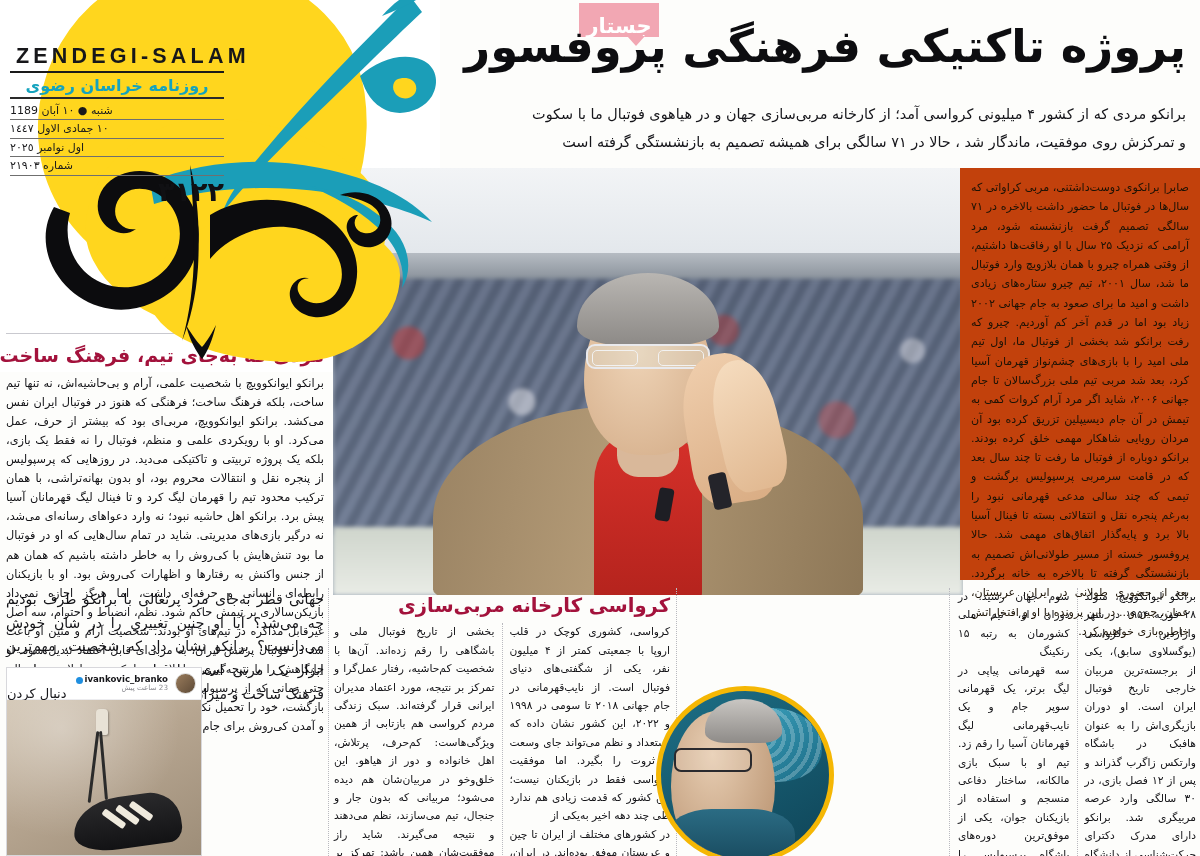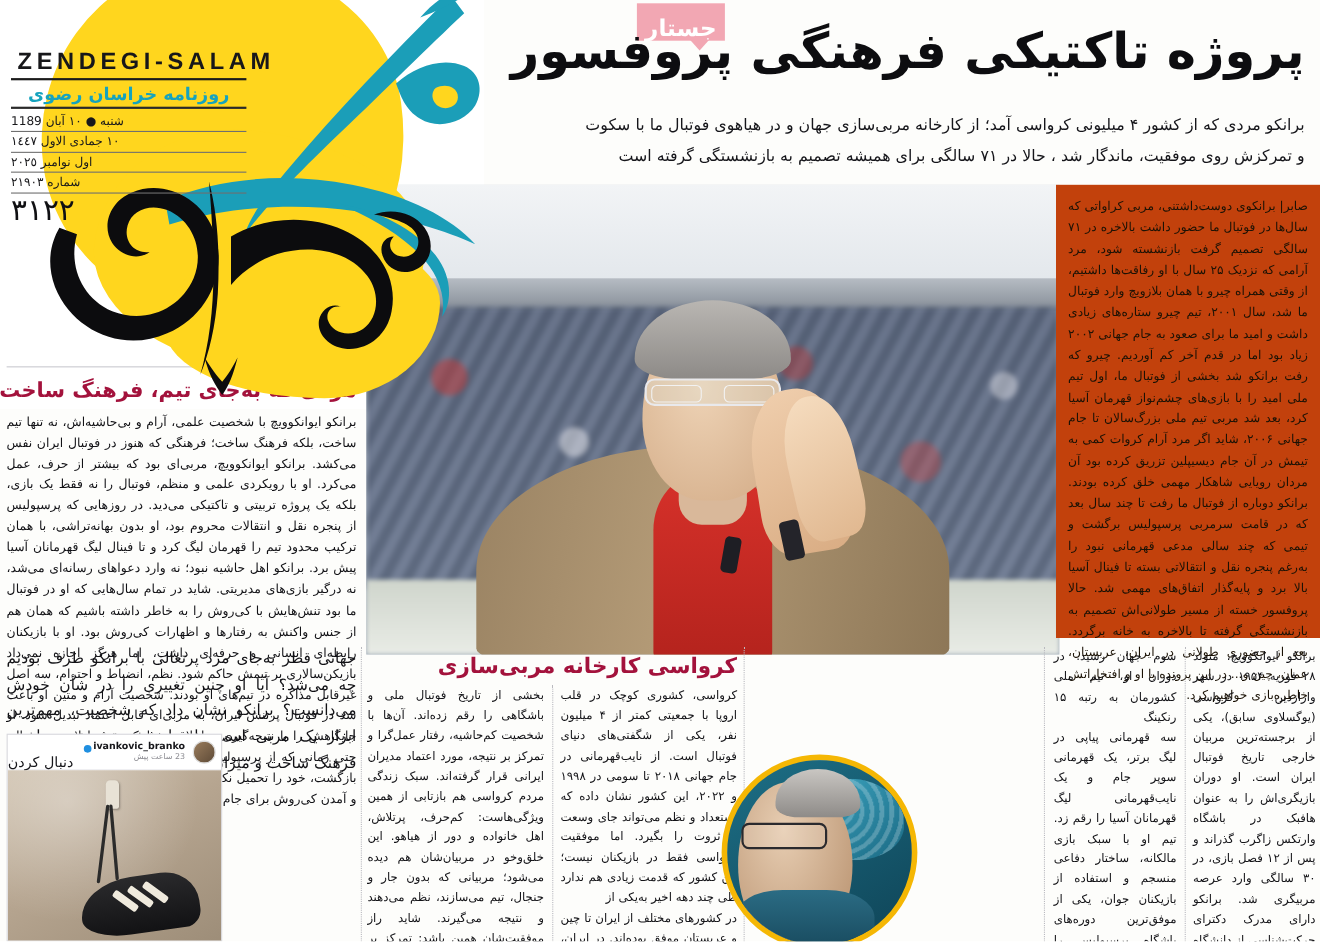--- a/index.html
+++ b/index.html
@@ -80,22 +80,22 @@
   }
   .brand-sub-rule { height: 1.2px; background: #2a2a2a; width: 100%; }
   .datebox { padding-top: 3px; }
   .dateline {
     font-size: 11px; color: #18181b; text-align: left;
     line-height: 1.42; padding: 1px 4px 1px 0;
     border-bottom: 0.8px solid #6f6f6f;
     direction: rtl;
   }
   .issue {
-    font-size: 27px; font-weight: 400; color: #101013;
-    text-align: left; line-height: 1.05; padding-top: 2px; letter-spacing: 1px;
+    font-size: 27px; font-weight: 700; color: #101013;
+    text-align: right; line-height: 1.05; padding-top: 2px; letter-spacing: 1px;
   }
 
   
   .headzone {
     position: absolute; right: 0; top: 0;
     width: 760px; height: 170px;
     direction: rtl; padding: 0 14px 0 6px;
   }
   .tag {
     position: absolute; right: 541px; top: 3px;

